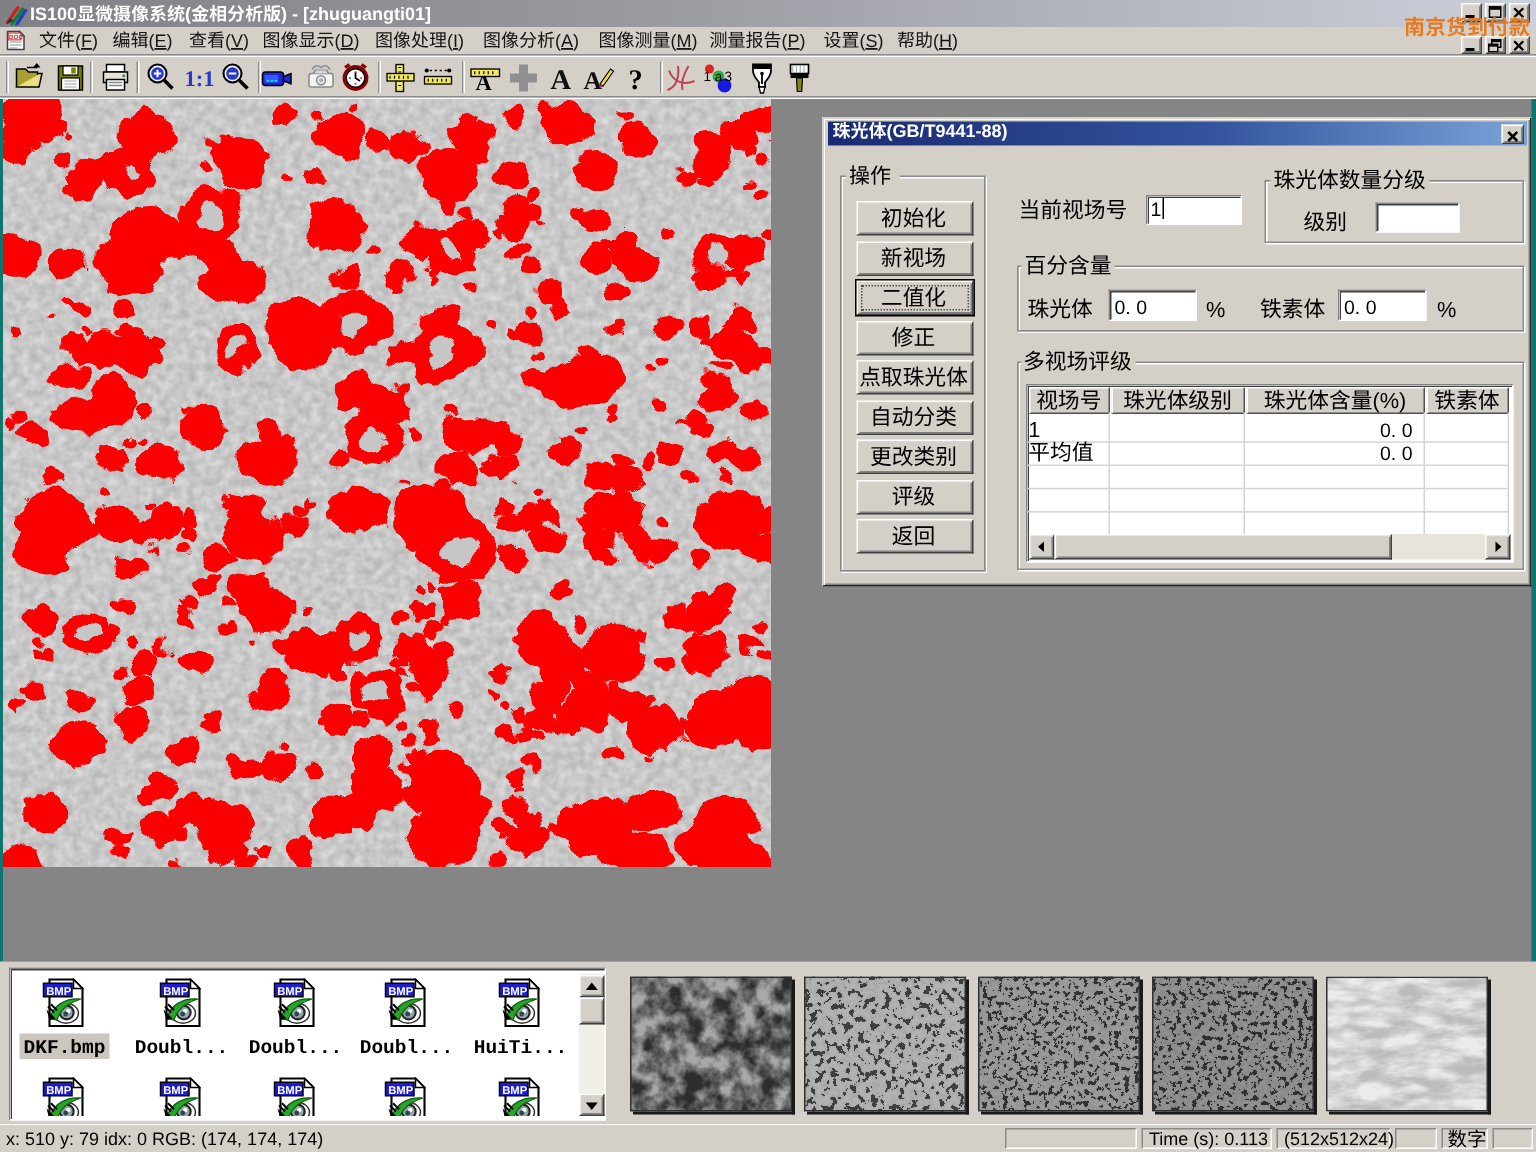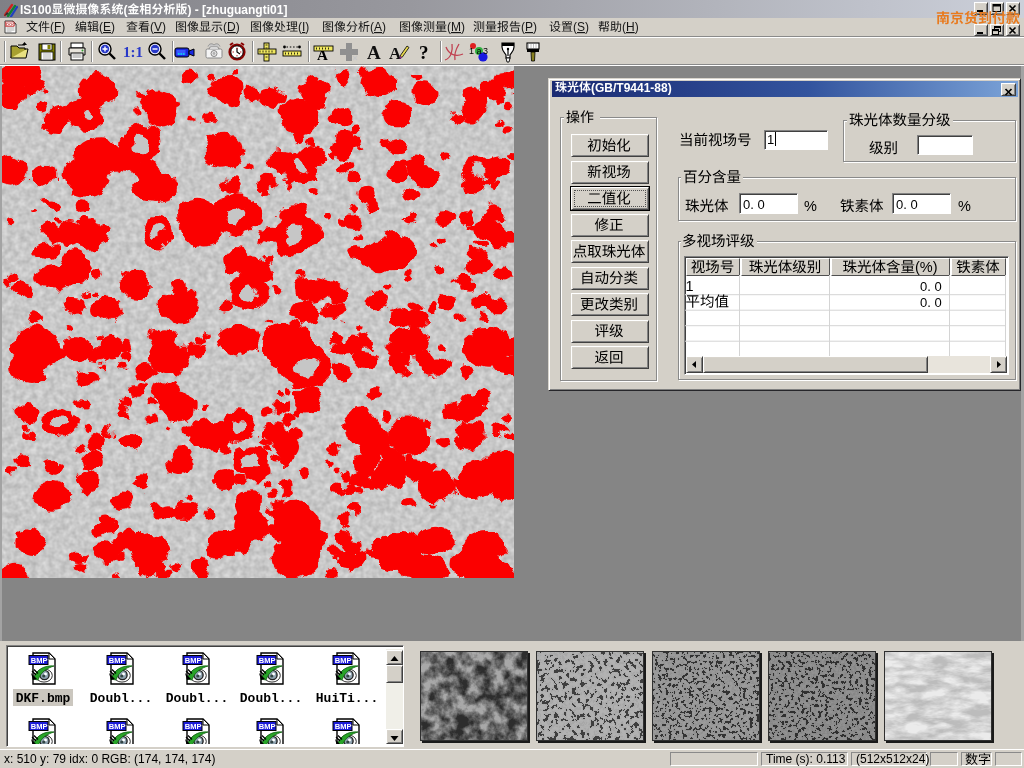--- a/index.html
+++ b/index.html
@@ -1,16 +1,16 @@
 <!DOCTYPE html>
 <html><head><meta charset="utf-8"><style>
 html,body{margin:0;padding:0;background:#d4d0c8;width:1024px;height:768px;overflow:hidden}
 div{box-sizing:border-box}
 </style></head><body>
-<div style="position:absolute;left:0;top:0;width:1024px;height:768px;background:#a3a3a3;overflow:hidden;font-family:'Liberation Sans',sans-serif">
+<div style="position:absolute;left:0;top:0;width:1024px;height:768px;background:#0f766e;overflow:hidden;font-family:'Liberation Sans',sans-serif">
 <div style="position:absolute;left:0px;top:0px;width:1024px;height:18px;background:linear-gradient(90deg,#808086 0%,#98989e 40%,#ccd0da 100%)"></div>
 <svg style="position:absolute;left:3px;top:2px" width="15" height="15" viewBox="0 0 15 15">
 <g stroke-width="2.2" fill="none" stroke-linecap="round">
 <path d="M2 13 L9 3" stroke="#d02020"></path>
 <path d="M5 14 L12 4" stroke="#108030"></path>
 <path d="M8 14.5 L14 5" stroke="#2040c0"></path>
       </g>
 <path d="M1 14 L4 10 L6 12 Z" fill="#303030"></path>
     </svg>
 <div style="position:absolute;left:974px;top:2px;width:14px;height:13px;background:#d4d0c8;border:1px solid;border-color:#fff #404040 #404040 #fff;box-shadow:inset 1px 1px 0 #d8d4cc,inset -1px -1px 0 #828282;">

